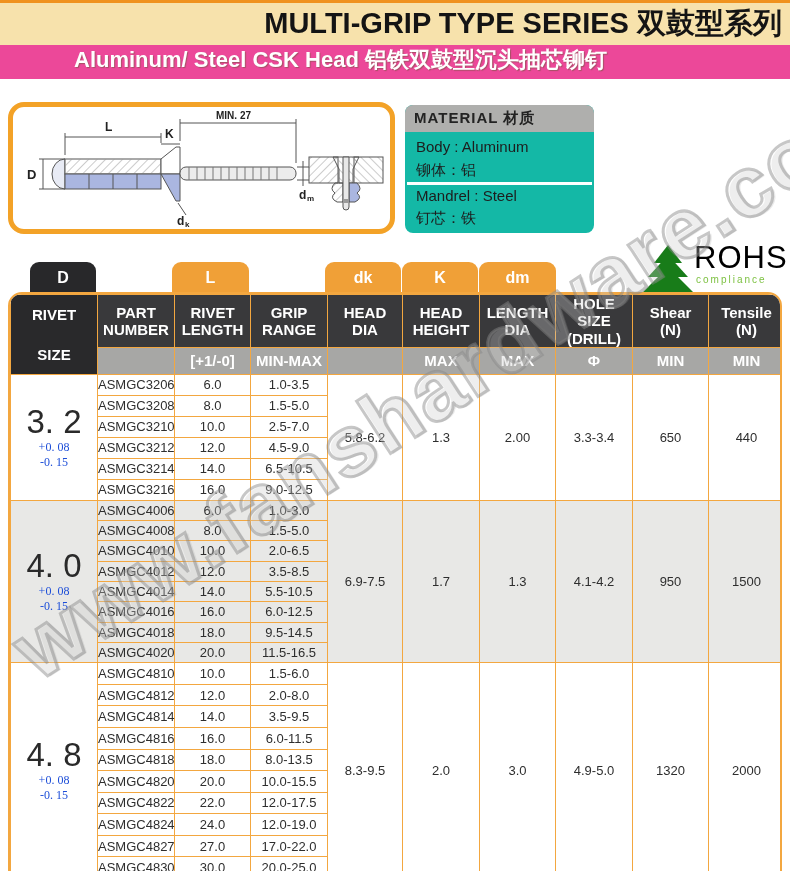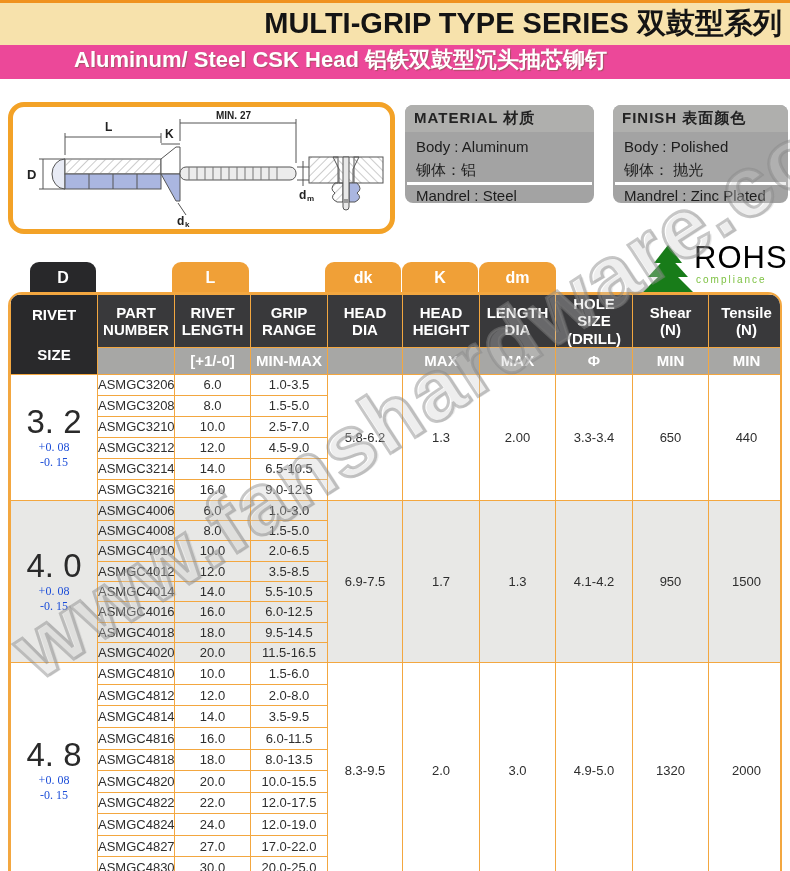--- a/index.html
+++ b/index.html
@@ -13,21 +13,21 @@
   .title-band .t { font-size:29px; font-weight:bold; color:#141414; letter-spacing:0px; white-space:nowrap; }
   .subtitle-band { position:absolute; left:0; top:45px; width:790px; height:34px; background:#ec4899;
     display:flex; align-items:flex-start; padding-left:74px; }
   .subtitle-band .t { font-size:22px; font-weight:bold; color:#fff; text-shadow:1px 1px 1px rgba(110,90,60,.55); white-space:nowrap; }
 
   
   .diagram-box { position:absolute; left:8px; top:102px; width:387px; height:132px; background:#fff;
     border:5px solid #F3A227; border-radius:16px; }
 
   
-  .info-box { position:absolute; top:105px; height:98px; border-radius:8px; overflow:hidden; background:#a3a3a3; }
+  .info-box { position:absolute; top:105px; height:128px; border-radius:8px; overflow:hidden; background:#14b8a6; }
   .info-box.material { left:405px; width:189px; }
   .info-box.finish   { left:613px; width:175px; }
   .info-box .hd { height:27px; background:#AFAFAD; color:#232323; font-size:15px; font-weight:bold;
     display:flex; align-items:center; padding-left:9px; letter-spacing:1px; }
   .info-box .rows { padding:2px; }
   .info-box .irow { height:24px; display:flex; align-items:center; padding-left:9px; font-size:15px; color:#1d1d1d; }
   .info-box .irow.sep { border-top:3px solid #fff; }
 
   
   .rohs { position:absolute; left:638px; top:243px; width:150px; height:56px; z-index:1; }
@@ -155,29 +155,20 @@
   <div class="info-box material">
     <div class="hd">MATERIAL  材质</div>
     <div class="rows">
       <div class="irow">Body : Aluminum</div>
       <div class="irow">铆体：铝</div>
       <div class="irow sep">Mandrel : Steel</div>
       <div class="irow">钉芯：铁</div>
     </div>
   </div>
 
-  <div class="info-box finish">
-    <div class="hd">FINISH   表面颜色</div>
-    <div class="rows">
-      <div class="irow">Body :  Polished</div>
-      <div class="irow">铆体：  抛光</div>
-      <div class="irow sep">Mandrel : Zinc Plated</div>
-      <div class="irow">钉芯：  镀锌</div>
-    </div>
-  </div>
 
   <div class="rohs">
     <svg width="60" height="56" viewBox="0 0 60 56">
       <polygon points="30,2 44,20 16,20" fill="#187C19"></polygon>
       <polygon points="30,12 50,34 10,34" fill="#187C19"></polygon>
       <polygon points="30,24 56,50 4,50" fill="#187C19"></polygon>
       <rect x="26" y="50" width="8" height="6" fill="#10610f"></rect>
     </svg>
     <div class="txt">ROHS</div>
     <div class="sub">compliance</div>

